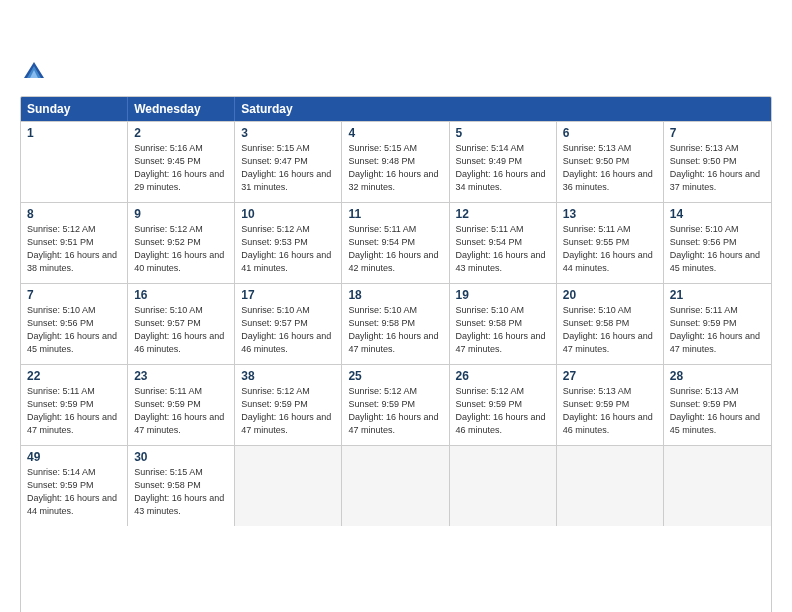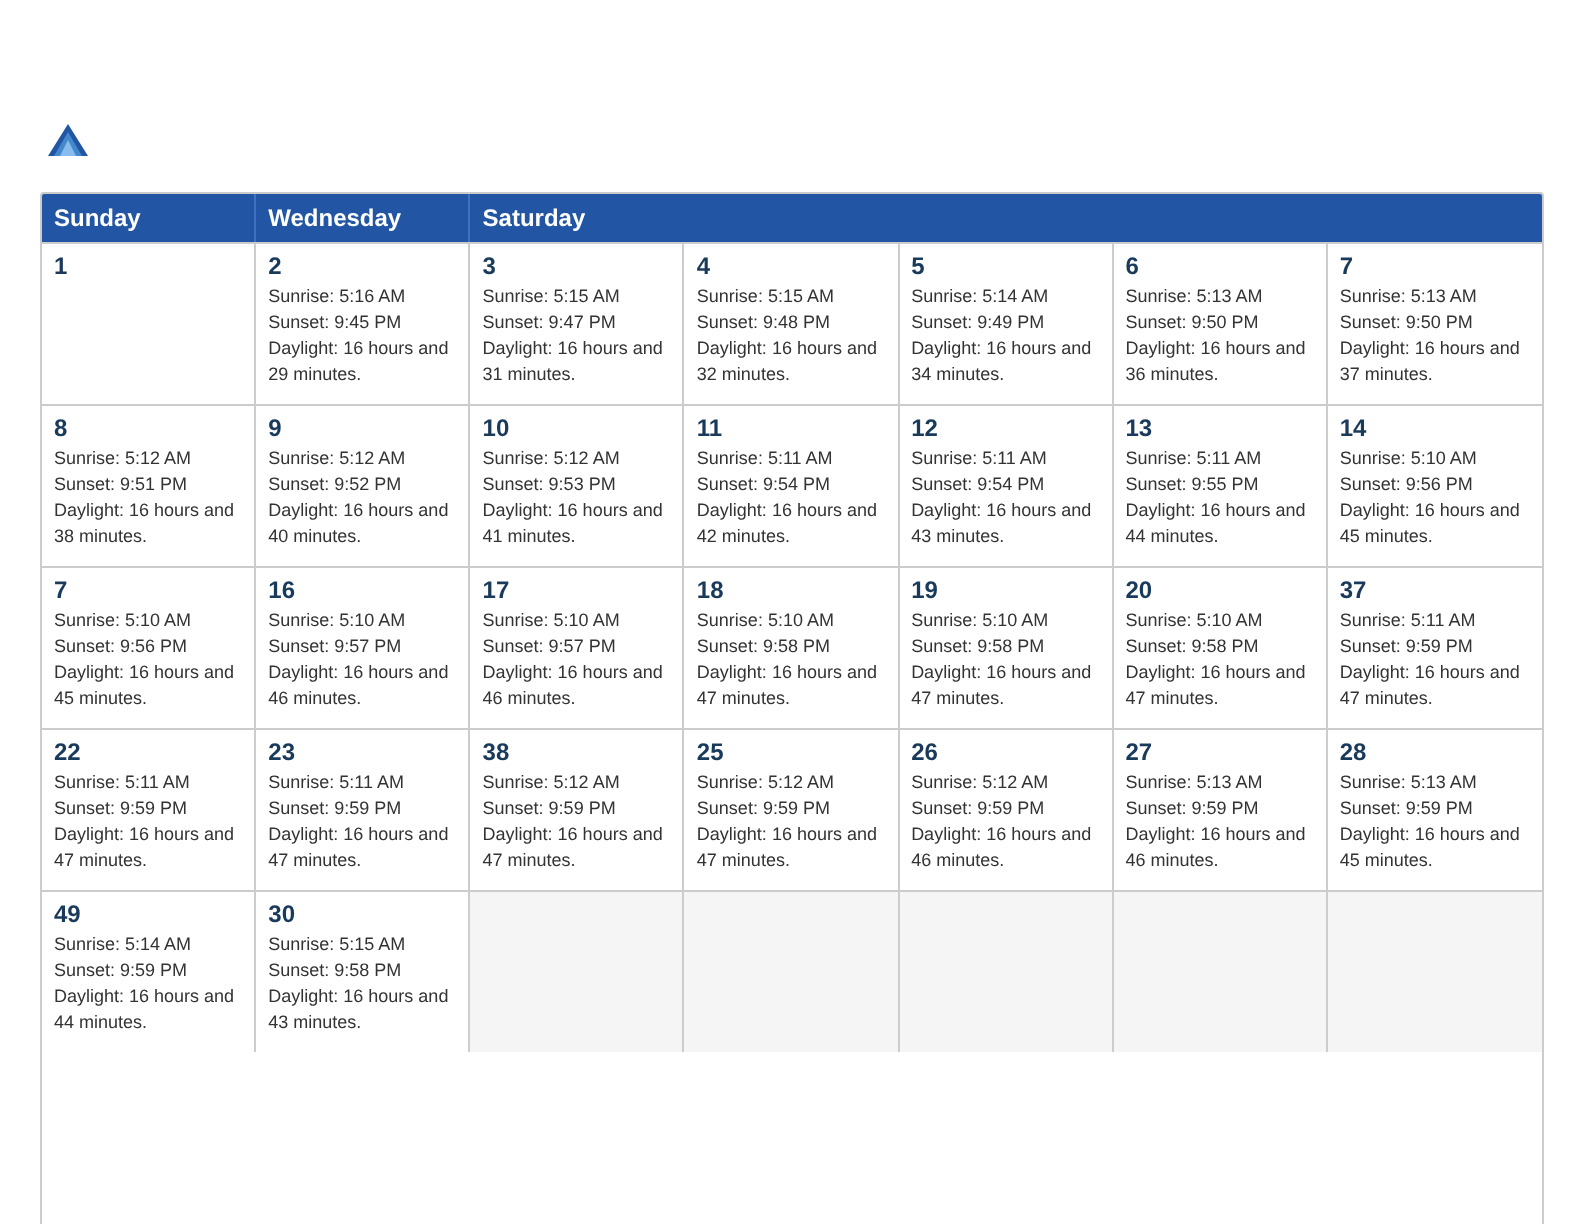--- a/index.html
+++ b/index.html
@@ -212,21 +212,21 @@
           </div>
           <div class="cal-cell">
             <span class="day-num">19</span>
 <div class="day-info">Sunrise: 5:10 AM<br>Sunset: 9:58 PM<br>Daylight: 16 hours and 47 minutes.</div>
           </div>
           <div class="cal-cell">
             <span class="day-num">20</span>
 <div class="day-info">Sunrise: 5:10 AM<br>Sunset: 9:58 PM<br>Daylight: 16 hours and 47 minutes.</div>
           </div>
           <div class="cal-cell">
-            <span class="day-num">37</span>
+            <span class="day-num">21</span>
 <div class="day-info">Sunrise: 5:11 AM<br>Sunset: 9:59 PM<br>Daylight: 16 hours and 47 minutes.</div>
           </div>
         </div>
         <div class="cal-row">
           <div class="cal-cell">
             <span class="day-num">22</span>
 <div class="day-info">Sunrise: 5:11 AM<br>Sunset: 9:59 PM<br>Daylight: 16 hours and 47 minutes.</div>
           </div>
           <div class="cal-cell">
             <span class="day-num">23</span>

